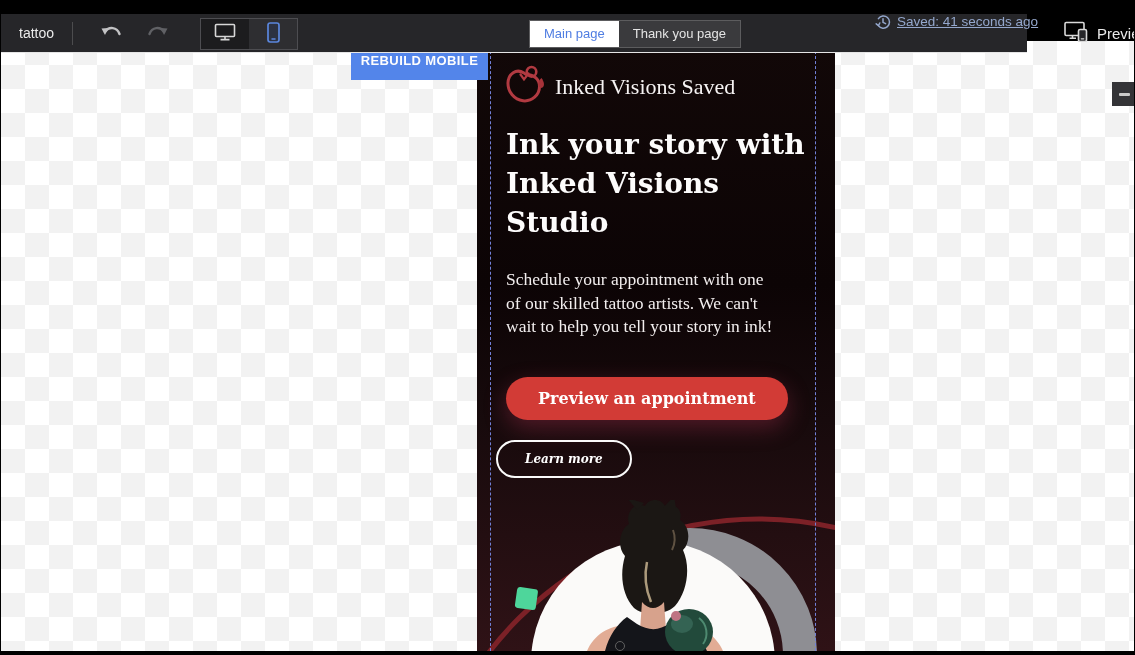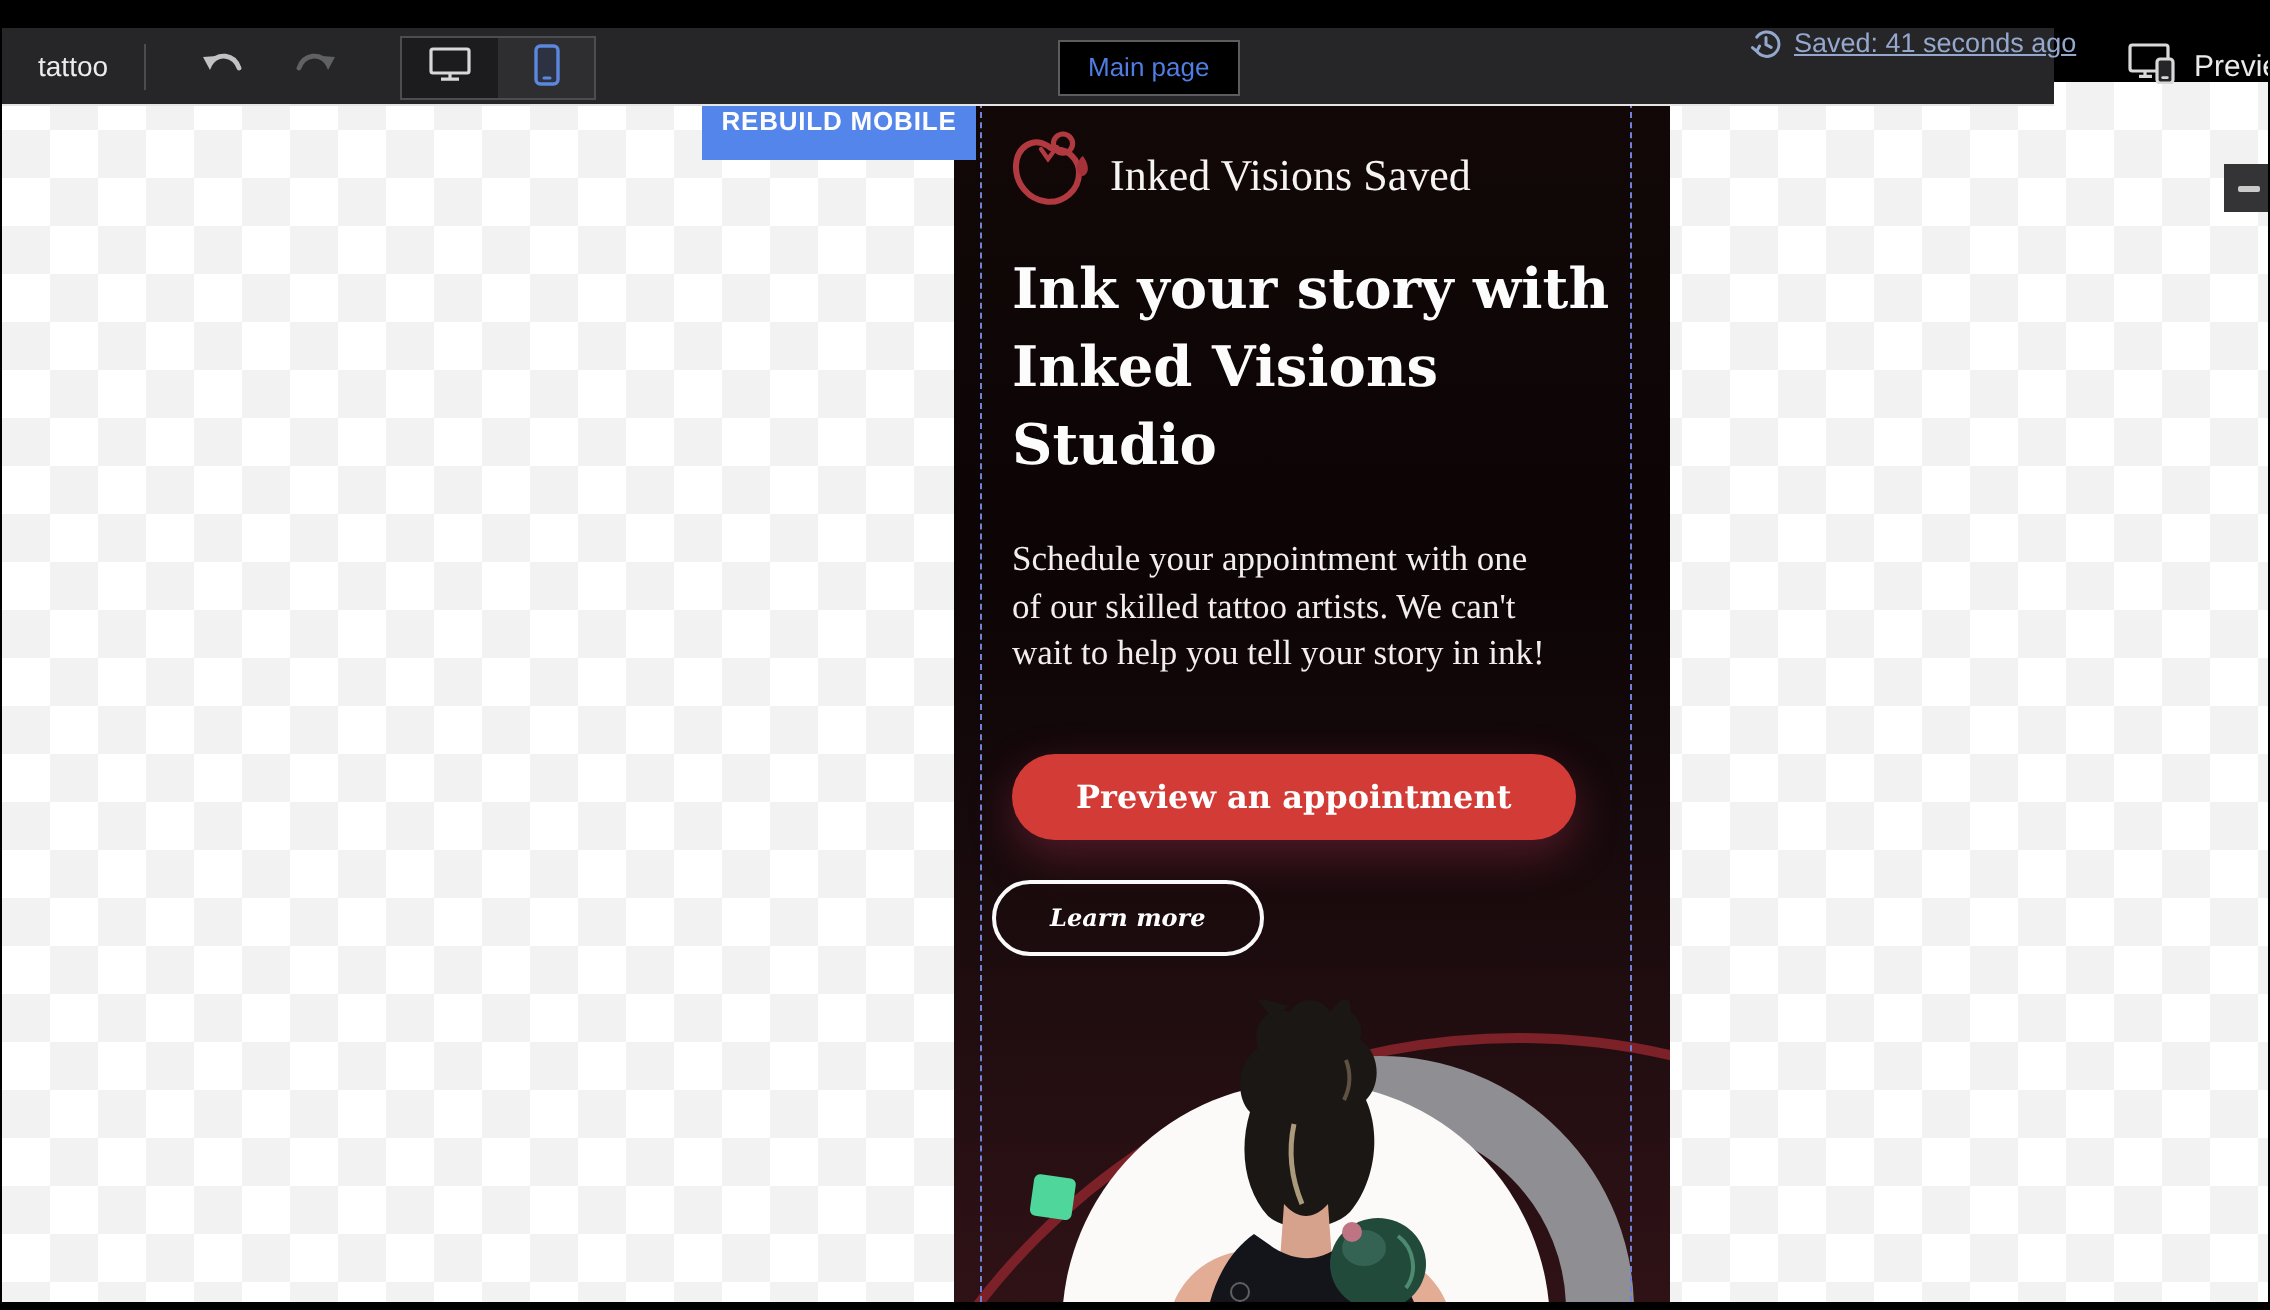--- a/index.html
+++ b/index.html
@@ -20,21 +20,21 @@
     align-items:center; justify-content:center; cursor:pointer; background:none; border:none; }
   .undo{ left:96px; } .redo{ left:141px; }
   .seg{ position:absolute; left:199px; top:4px; height:32px; display:flex;
     border:1px solid #4d4d51; }
   .seg-cell{ width:48px; height:100%; display:flex; align-items:center; justify-content:center; cursor:pointer; border:none; }
   .seg-desktop{ background:#1c1c1e; }
   .seg-mobile{ background:#2e2e31; }
   .page-tabs{ position:absolute; left:528px; top:6px; height:28px; display:flex;
     border:1px solid #5c5c5e; }
   .page-tab{ height:26px; line-height:26px; font-size:13px; padding:0 14px; cursor:pointer; border:none; }
-  .page-tab.active{ background:#000000; color:#4f7de2; }
+  .page-tab.active{ background:#ffffff; color:#4f7de2; }
   .page-tab.inactive{ background:#3a3a3d; color:#e4e4e4; }
   .saved-group{ position:absolute; left:874px; top:0; height:39px; display:flex;
     align-items:flex-start; gap:6px; cursor:pointer; }
   .saved-text{ color:#94a7cc; font-size:13.5px; text-decoration:underline; white-space:nowrap; }
   .preview-group{ position:absolute; left:1063px; top:0; height:39px; display:flex;
     align-items:center; gap:8px; cursor:pointer; }
   .preview-text{ color:#eaeaea; font-size:15px; white-space:nowrap; }
   
   .canvas {
     position:absolute; left:1px; top:41px; width:1133px; height:610px;
@@ -134,20 +134,21 @@
           <svg width="13" height="21" viewBox="0 0 13 21">
             <rect x="1" y="1" width="11" height="19" rx="2.2" stroke="#5b87dd" stroke-width="1.7" fill="rgba(40,58,96,.35)"></rect>
             <path d="M5 17 H8" stroke="#5b87dd" stroke-width="1.5" stroke-linecap="round"></path>
           </svg>
         </span>
       </button>
     </div>
 
     <div class="page-tabs">
       <button class="page-tab active">Main page</button>
+      <button class="page-tab inactive">Thank you page</button>
     </div>
 
     <div class="saved-group">
       <span>
         <svg width="16" height="16" viewBox="0 0 16 16">
           <path d="M3.4 11.6 A6.1 6.1 0 1 0 3.4 4.6" stroke="#94a7cc" stroke-width="1.5" fill="none" stroke-linecap="round"></path>
           <path d="M1.2 9.8 L3.4 11.6 L4.8 9.0" stroke="#94a7cc" stroke-width="1.5" fill="none" stroke-linecap="round"></path>
           <path d="M8 4.8 V8.3 L10.6 9.7" stroke="#94a7cc" stroke-width="1.5" fill="none" stroke-linecap="round"></path>
         </svg>
       </span>

